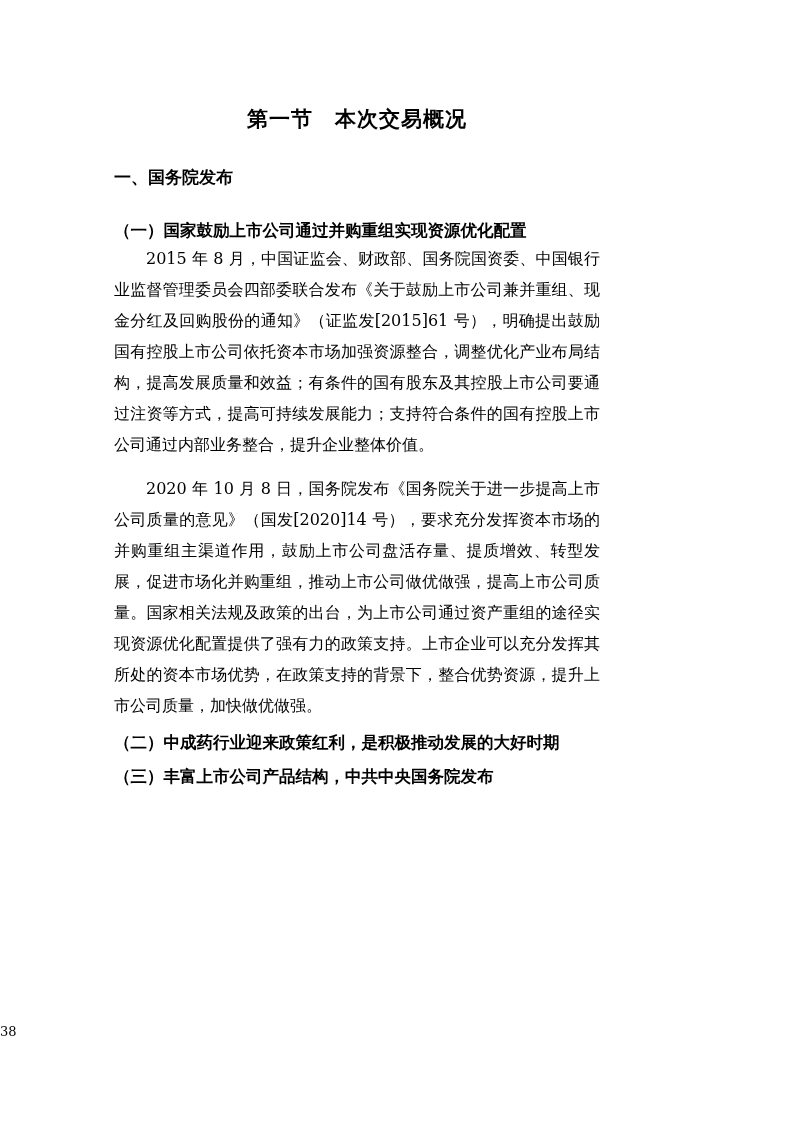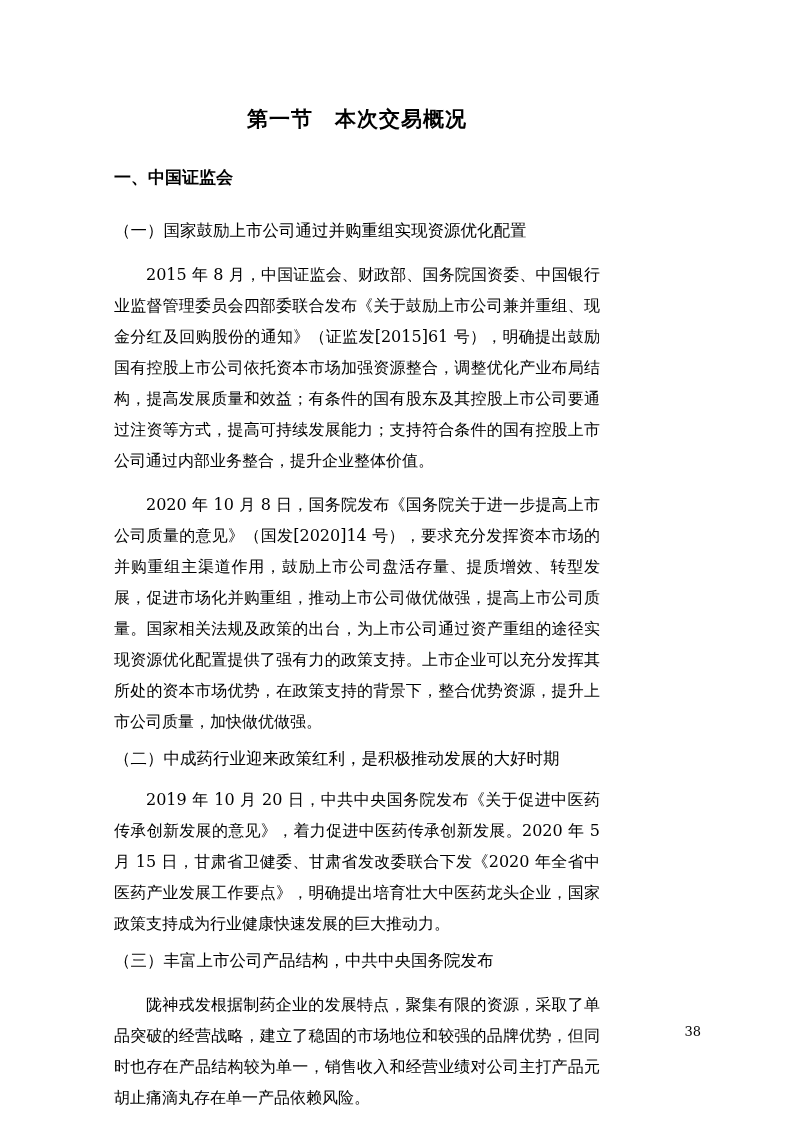--- a/index.html
+++ b/index.html
@@ -32,65 +32,63 @@
     }
     .h-level1 {
       font-family: "DejaVu Sans", "Liberation Sans", sans-serif;
       font-weight: 700;
       font-size: 17px;
       line-height: 23px;
       margin: 32px 0 0 0;
     }
     .h-level2 {
       font-family: "DejaVu Sans", "Liberation Sans", sans-serif;
-      font-weight: 400;
+      font-weight: 700;
       font-size: 16.5px;
       line-height: 24px;
       margin: 30px 0 0 0;
     }
     .h-gap-large { margin-top: 10px; }
     p.body-para {
       font-family: "DejaVu Serif", "Liberation Serif", serif;
       font-size: 16px;
       line-height: 31px;
       text-align: justify;
       text-indent: 2em;
-      margin: 16px 0 0 0;
+      margin: 0 0 0 0;
       word-break: normal;
     }
     p.body-para.second { margin-top: 13px; }
     .page-number {
       position: absolute;
       top: 1024px;
       left: 0;
       right: 0;
-      text-align: right;
+      text-align: left;
       font-family: "DejaVu Serif", "Liberation Serif", serif;
       font-size: 13px;
       line-height: 16px;
     }
   </style>
 </head>
 <body>
 
 <div class="page">
 
   <h1 class="doc-title">第一节　本次交易概况</h1>
 
-  <h2 class="h-level1">一、中国证监会</h2>
+  <h2 class="h-level1">一、国务院发布</h2>
 
   <h3 class="h-level2">（一）国家鼓励上市公司通过并购重组实现资源优化配置</h3>
 
   <p class="body-para">2015 年 8 月，中国证监会、财政部、国务院国资委、中国银行业监督管理委员会四部委联合发布《关于鼓励上市公司兼并重组、现金分红及回购股份的通知》（证监发[2015]61 号），明确提出鼓励国有控股上市公司依托资本市场加强资源整合，调整优化产业布局结构，提高发展质量和效益；有条件的国有股东及其控股上市公司要通过注资等方式，提高可持续发展能力；支持符合条件的国有控股上市公司通过内部业务整合，提升企业整体价值。</p>
 
   <p class="body-para second">2020 年 10 月 8 日，国务院发布《国务院关于进一步提高上市公司质量的意见》（国发[2020]14 号），要求充分发挥资本市场的并购重组主渠道作用，鼓励上市公司盘活存量、提质增效、转型发展，促进市场化并购重组，推动上市公司做优做强，提高上市公司质量。国家相关法规及政策的出台，为上市公司通过资产重组的途径实现资源优化配置提供了强有力的政策支持。上市企业可以充分发挥其所处的资本市场优势，在政策支持的背景下，整合优势资源，提升上市公司质量，加快做优做强。</p>
 
   <h3 class="h-level2 h-gap-large">（二）中成药行业迎来政策红利，是积极推动发展的大好时期</h3>
 
-  <p class="body-para second">2019 年 10 月 20 日，中共中央国务院发布《关于促进中医药传承创新发展的意见》，着力促进中医药传承创新发展。2020 年 5 月 15 日，甘肃省卫健委、甘肃省发改委联合下发《2020 年全省中医药产业发展工作要点》，明确提出培育壮大中医药龙头企业，国家政策支持成为行业健康快速发展的巨大推动力。</p>
 
   <h3 class="h-level2 h-gap-large">（三）丰富上市公司产品结构，中共中央国务院发布</h3>
 
-  <p class="body-para">陇神戎发根据制药企业的发展特点，聚集有限的资源，采取了单品突破的经营战略，建立了稳固的市场地位和较强的品牌优势，但同时也存在产品结构较为单一，销售收入和经营业绩对公司主打产品元胡止痛滴丸存在单一产品依赖风险。</p>
 
   <div class="page-number">38</div>
 
 </div>
 
 </body></html>

